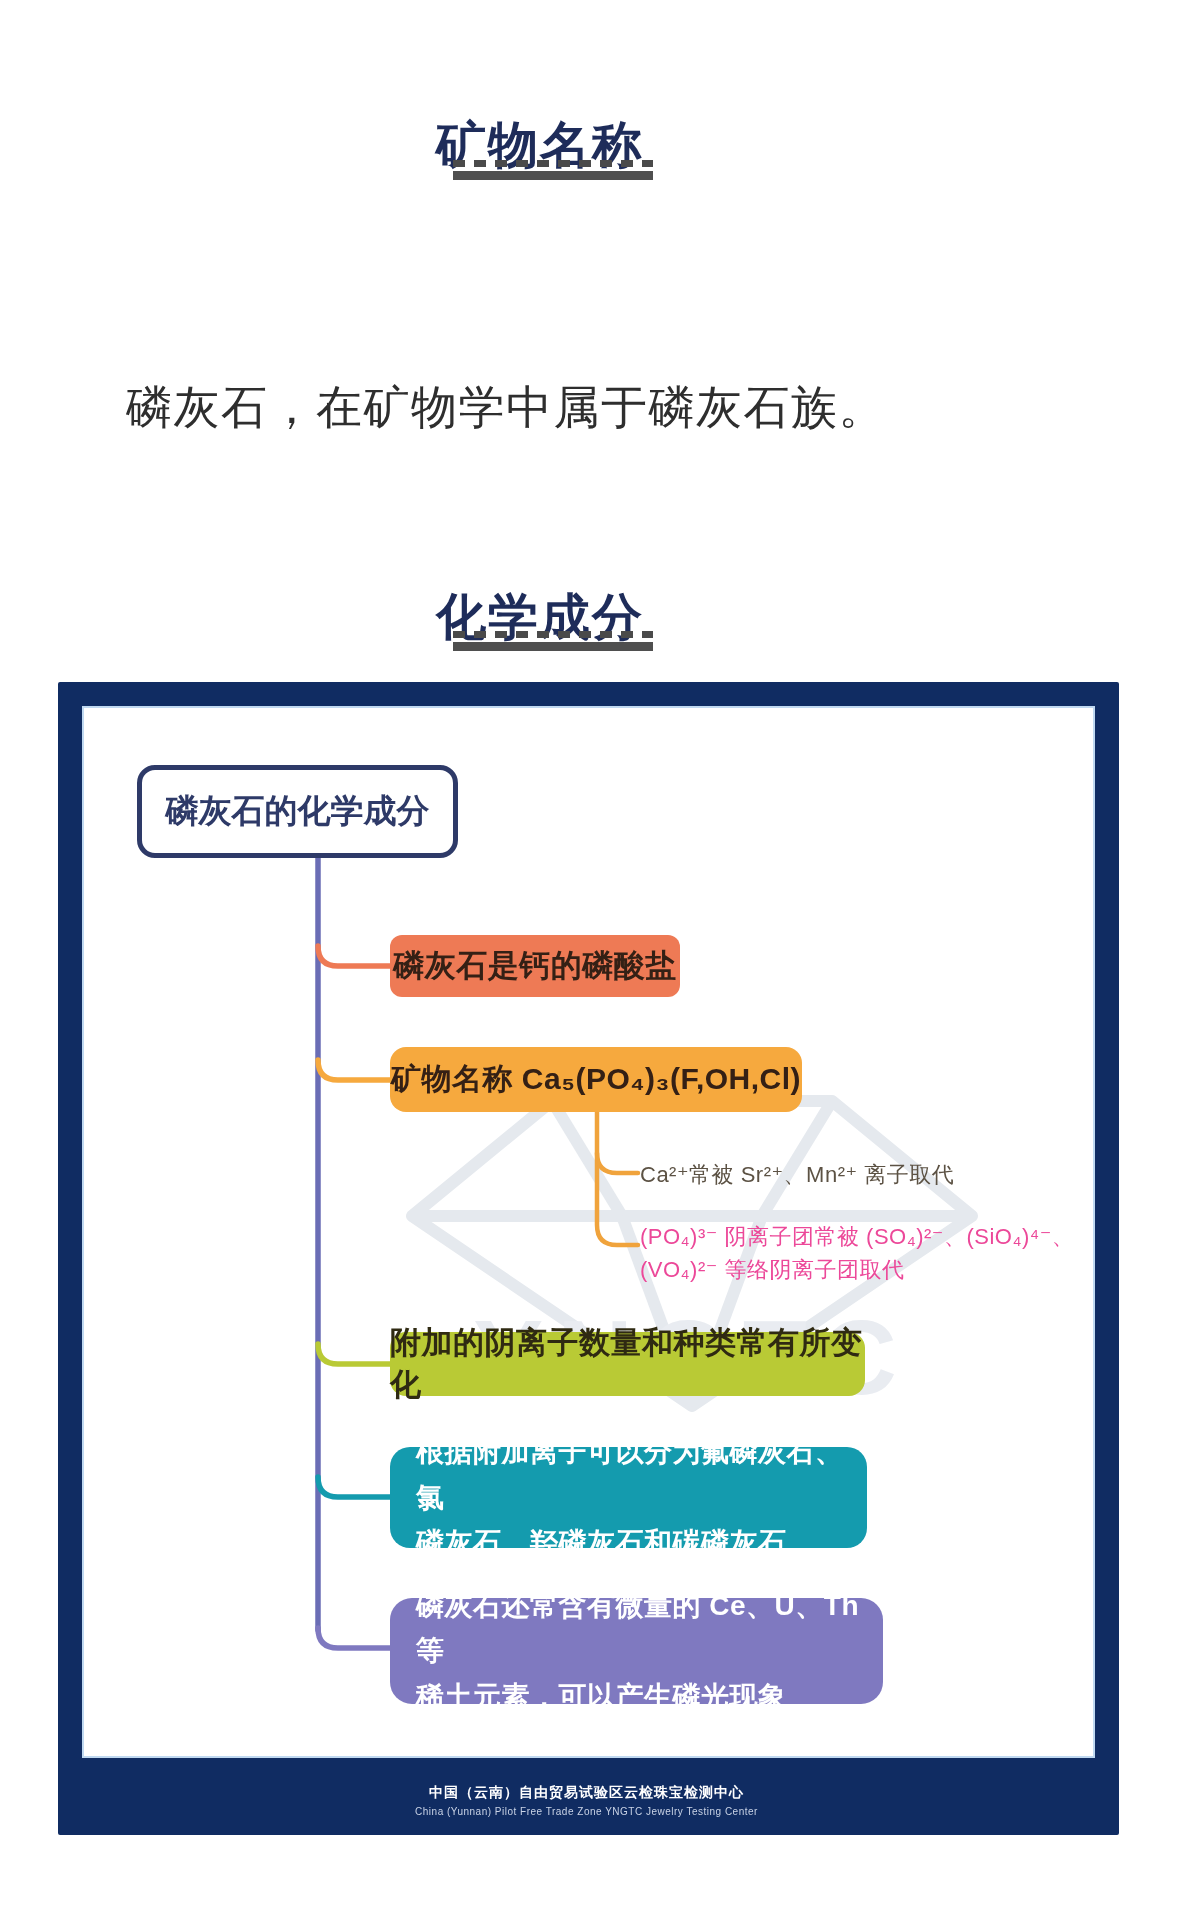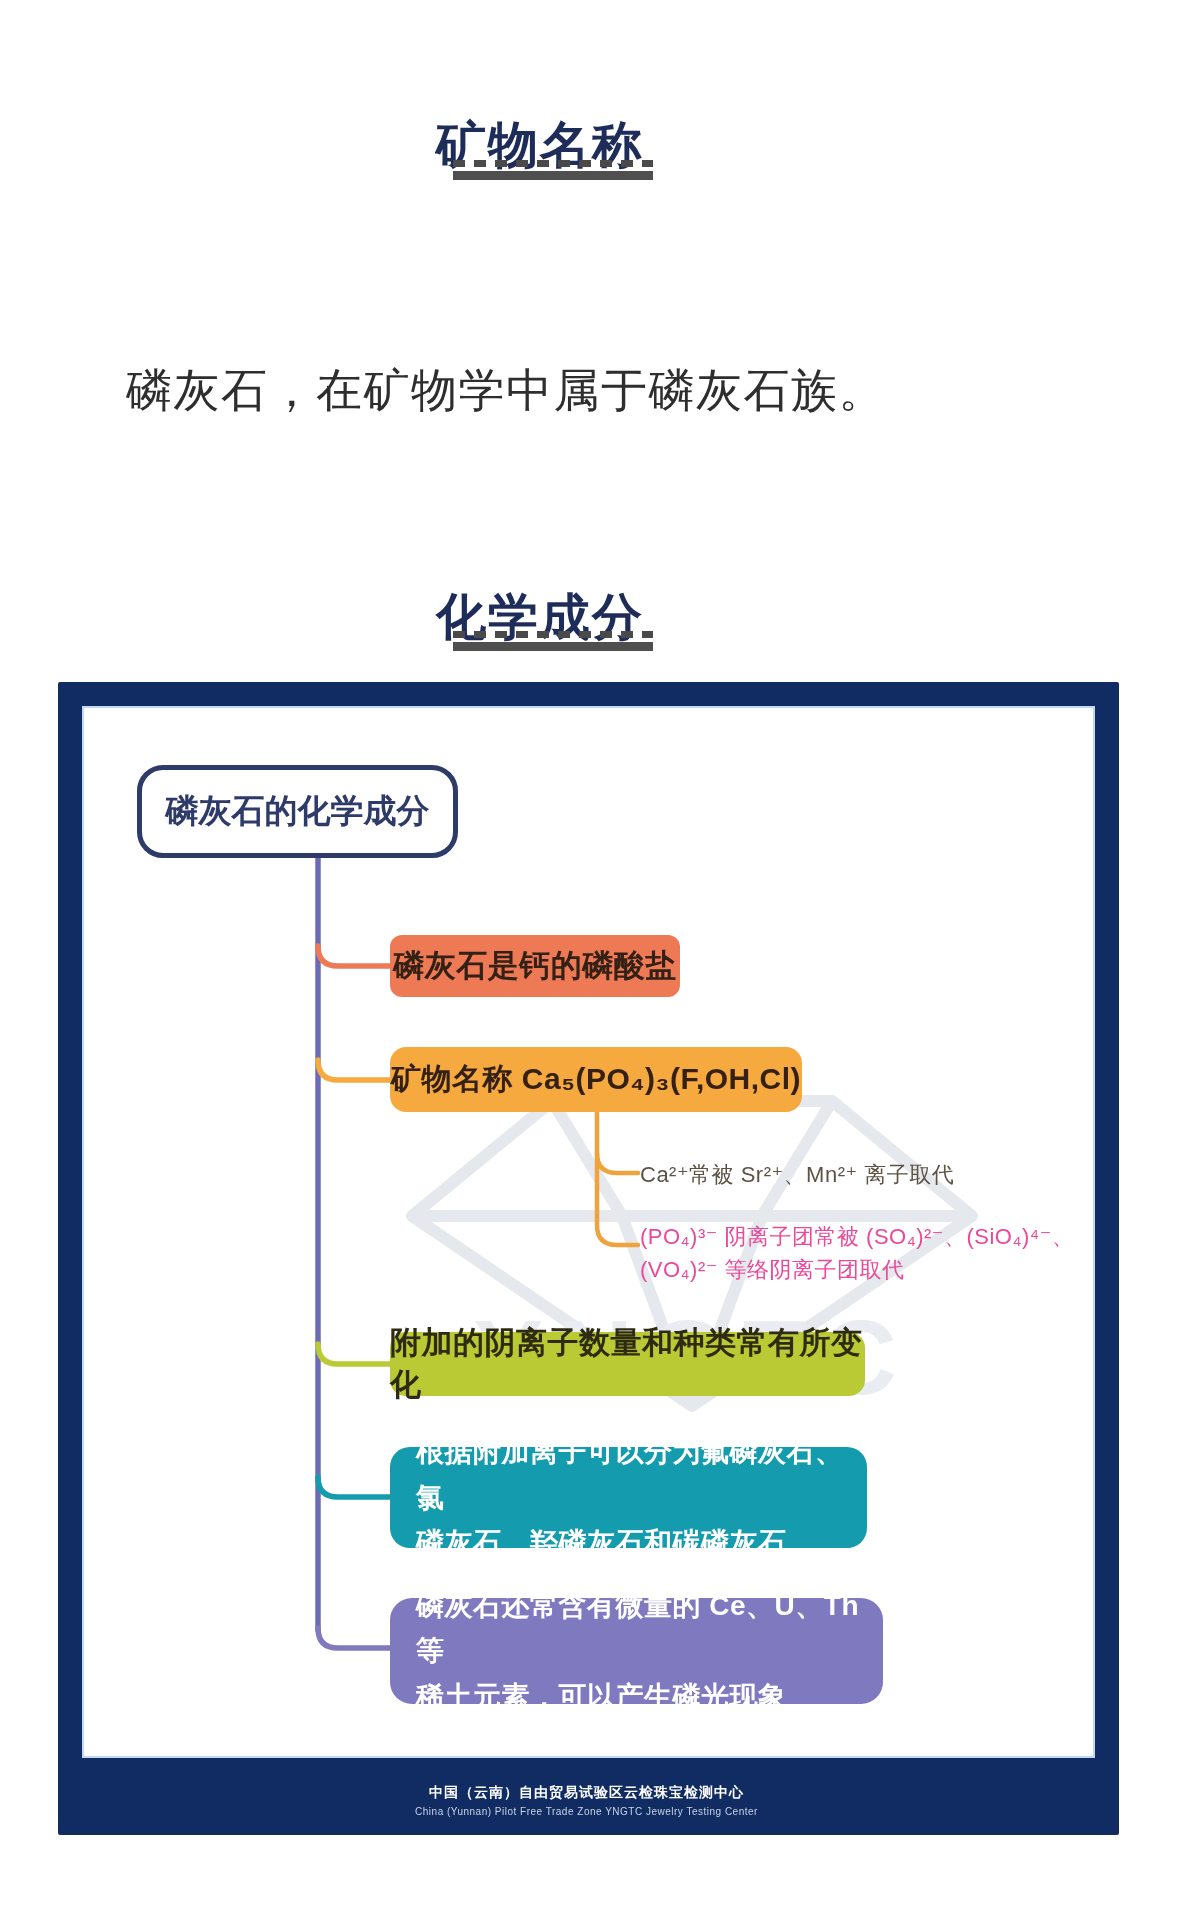--- a/index.html
+++ b/index.html
@@ -14,41 +14,41 @@
   }
   .title-1{top:78px;}
   .title-2{top:550px;}
   .title-underline{position:absolute;left:453px;width:200px;}
   .ul-1{top:160px;}
   .ul-2{top:631px;}
   .underline-dashes{height:7px;background:repeating-linear-gradient(90deg,#4a4a4a 0 12px,transparent 12px 21px);}
   .underline-bar{height:9px;margin-top:4px;background:#4f4f4f;}
   
   .para{
-    position:absolute;left:126px;top:315px;width:960px;
+    position:absolute;left:126px;top:332px;width:960px;
     font-size:46px;color:#2e2e2e;letter-spacing:1.5px;line-height:1.3;
   }
   
   .mind-frame{position:absolute;left:58px;top:682px;width:1061px;height:1153px;border-radius:2px;}
   .mind-inner{
     position:absolute;left:24px;top:24px;width:1013px;height:1052px;background:#ffffff;
     box-shadow:inset 0 0 0 2px rgba(140,185,230,.55);overflow:hidden;
   }
   .connectors{position:absolute;left:0;top:0;z-index:1;}
   .connectors path{fill:none;stroke-linecap:round;}
   
   .watermark{position:absolute;left:300px;top:380px;width:620px;height:330px;z-index:0;}
   .watermark-text{
     position:absolute;left:0;top:212px;width:620px;text-align:center;
     font-size:105px;font-weight:bold;letter-spacing:14px;color:#e9ecf1;
   }
   
   .root-node{
     position:absolute;left:55px;top:59px;width:321px;height:93px;z-index:2;
-    background:#ffffff;border:5px solid #22c55e;border-radius:26px;
+    background:#ffffff;border:5px solid #22c55e;border-radius:18px;
     display:flex;align-items:center;justify-content:center;
     font-size:33px;font-weight:bold;box-sizing:border-box;
   }
   .branch{
     position:absolute;left:308px;z-index:2;border-radius:16px;box-sizing:border-box;
     display:flex;align-items:center;justify-content:center;
     font-weight:bold;font-size:31px;letter-spacing:0.5px;
   }
   .branch-multiline{
     justify-content:flex-start;padding-left:26px;white-space:pre-line;

